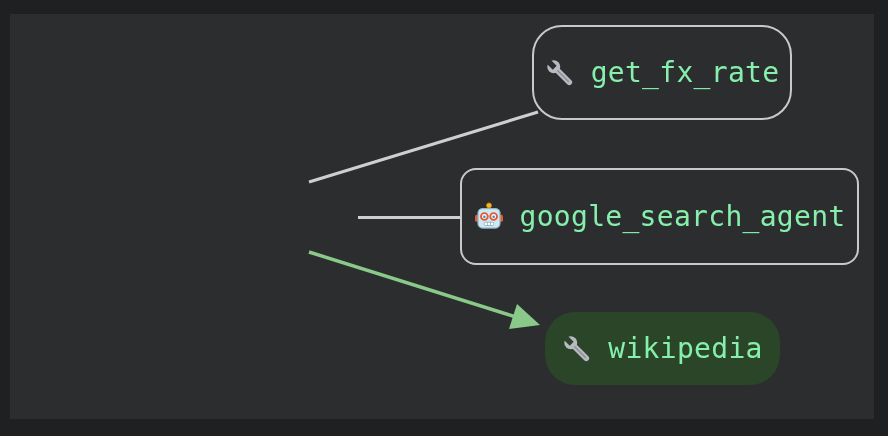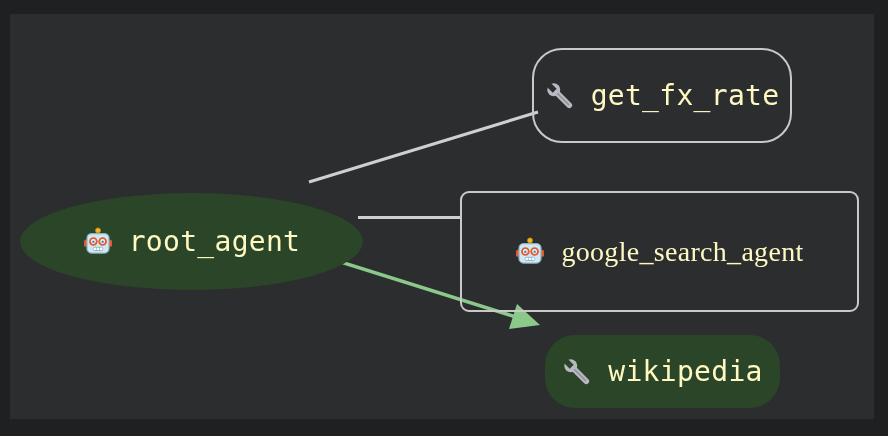--- a/index.html
+++ b/index.html
@@ -11,36 +11,35 @@
   }
   .stage{position:absolute;left:0;top:0;width:888px;height:436px;}
   .panel{
     position:absolute;left:10px;top:14px;width:864px;height:405px;
     background:#2b2d2e;
   }
   .edges{position:absolute;left:0;top:0;width:888px;height:436px;pointer-events:none;}
   .node{
     position:absolute;display:flex;align-items:center;justify-content:center;
     gap:16px;box-sizing:border-box;
-    color:#fef9c3;font-size:28px;letter-spacing:.3px;white-space:nowrap;
+    color:#86efac;font-size:28px;letter-spacing:.3px;white-space:nowrap;
     cursor:pointer;
-    margin-top:23px;
   }
   .node .label{line-height:1;}
   .node-root{
     left:20px;top:170px;width:343px;height:97px;
     background:#2a4527;border-radius:50%;
   }
   .node-fx{
     left:532px;top:25px;width:260px;height:95px;
     border:2.5px solid #c9c9c9;border-radius:30px;background:transparent;
   }
   .node-google{
-    left:460px;top:168px;width:399px;height:121px;
-    border:2.5px solid #c9c9c9;border-radius:9px;background:transparent;font-family:Liberation Serif, serif;
+    left:460px;top:168px;width:399px;height:97px;
+    border:2.5px solid #c9c9c9;border-radius:16px;background:transparent;
   }
   .node-wiki{
     left:545px;top:312px;width:235px;height:73px;
     background:#2a4527;border-radius:30px;
   }
   .icon{width:30px;height:30px;display:inline-block;flex:0 0 auto;}
   .icon svg{width:30px;height:30px;display:block;}
   
   .node-fx .notch{fill:#2b2d2e;}
   .node-wiki .notch{fill:#2a4527;}
@@ -52,39 +51,20 @@
 
   <div class="panel"></div>
 
   <svg class="edges" viewBox="0 0 888 436">
     <line x1="309" y1="182" x2="538" y2="112" stroke-width="3" stroke="#cfcfcf"></line>
     <line x1="358" y1="217.5" x2="462" y2="217.5" stroke-width="3" stroke="#cfcfcf"></line>
     <line x1="309" y1="252" x2="516" y2="317" stroke-width="3.5" stroke="#8bc98b"></line>
     <polygon points="540,325 509,329 517,304" fill="#8bc98b"></polygon>
   </svg>
 
-  <div class="node node-root">
-    <span class="icon">
-      <svg viewBox="0 0 24 24">
-        <line x1="12" y1="3" x2="12" y2="5.6" stroke="#b5762a" stroke-width="1.4"></line>
-        <circle cx="12" cy="2.7" r="2" fill="#f7b718" stroke="#c98a1e" stroke-width="0.6"></circle>
-        <rect x="0.8" y="10.2" width="2.6" height="5.6" rx="1.2" fill="#e05a33"></rect>
-        <rect x="20.6" y="10.2" width="2.6" height="5.6" rx="1.2" fill="#e05a33"></rect>
-        <rect x="3.2" y="5.2" width="17.6" height="15.6" rx="3.6" fill="#cfe9f4" stroke="#8fb4c4" stroke-width="1"></rect>
-        <circle cx="8.3" cy="11.6" r="2.7" fill="#ffffff" stroke="#e05a33" stroke-width="1.5"></circle>
-        <circle cx="15.7" cy="11.6" r="2.7" fill="#ffffff" stroke="#e05a33" stroke-width="1.5"></circle>
-        <circle cx="8.3" cy="11.8" r="1" fill="#3c87c2"></circle>
-        <circle cx="15.7" cy="11.8" r="1" fill="#3c87c2"></circle>
-        <rect x="8.2" y="16.2" width="7.6" height="2.6" rx="0.8" fill="#ffffff" stroke="#9bb6c2" stroke-width="0.8"></rect>
-        <line x1="10.7" y1="16.2" x2="10.7" y2="18.8" stroke="#9bb6c2" stroke-width="0.7"></line>
-        <line x1="13.2" y1="16.2" x2="13.2" y2="18.8" stroke="#9bb6c2" stroke-width="0.7"></line>
-      </svg>
-    </span>
-    <span class="label">root_agent</span>
-  </div>
 
   <div class="node node-fx">
     <span class="icon">
       <svg viewBox="0 0 24 24">
         <circle cx="7" cy="7" r="5.2" fill="#b9bac1"></circle>
         <rect class="notch" x="-11" y="-2.2" width="22" height="4.4" transform="rotate(45)"></rect>
         <line x1="9.6" y1="9.6" x2="19.4" y2="19.4" stroke="#b9bac1" stroke-width="4.6" stroke-linecap="round"></line>
         <line x1="10.2" y1="10.2" x2="18.8" y2="18.8" stroke="#8e8f96" stroke-width="1.2" stroke-linecap="round"></line>
       </svg>
     </span>

